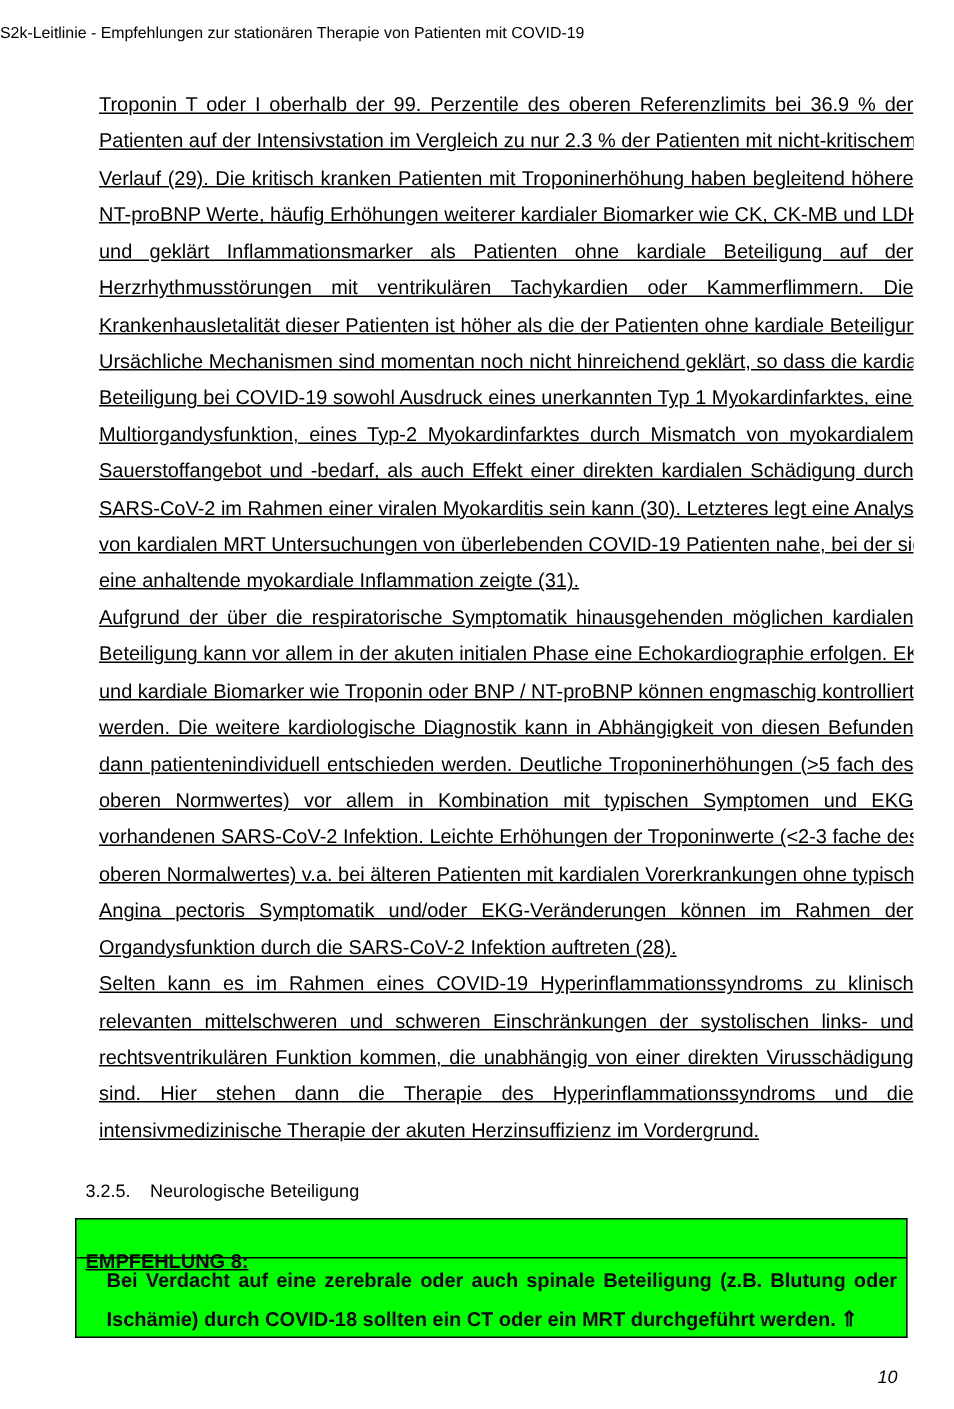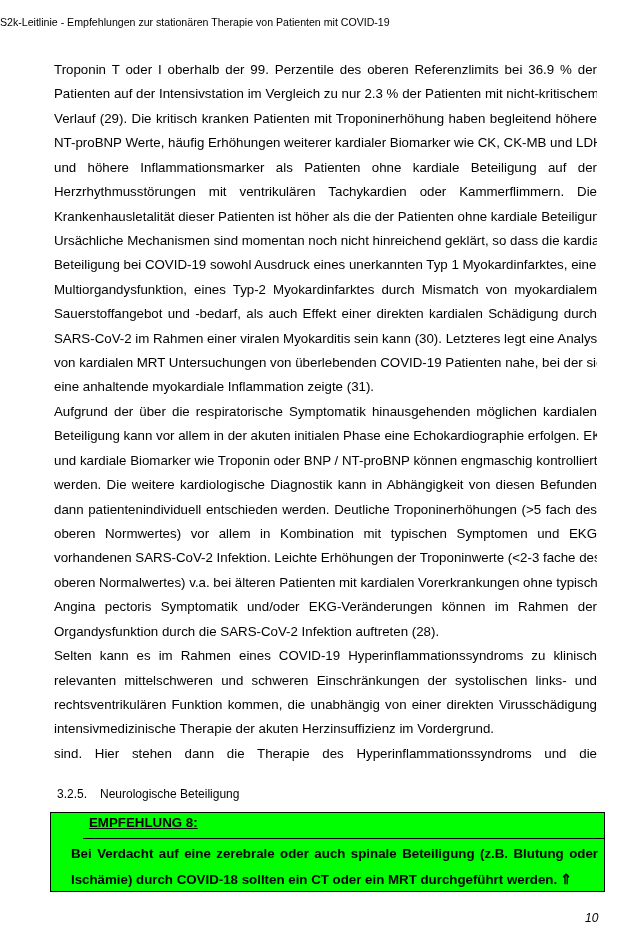--- a/index.html
+++ b/index.html
@@ -1,47 +1,47 @@
 <!DOCTYPE html>
 <html><head>
 <meta charset="utf-8">
 <style>
   html, body { margin: 0; padding: 0; background: #ffffff; }
   body { width: 636px; height: 939px; position: relative; overflow: hidden;
          font-family: "Liberation Sans", sans-serif; color: #000; }
   .running-header { position: absolute; top: 16px; left: 0; width: 636px; text-align: left;
                     font-size: 10.6px; color: #000; }
-  .body-text { position: absolute; top: 58px; left: 54px; width: 543px; }
+  .body-text { position: absolute; top: 58px; left: 66px; width: 543px; text-decoration: underline; }
   .line { font-size: 13.3px; line-height: 24.43px; height: 24.43px; white-space: nowrap;
           text-align: justify; text-align-last: justify; overflow: hidden; }
   .line.last { text-align-last: left; }
   .section-heading { position: absolute; top: 787px; left: 57px; font-size: 12px; font-weight: normal; }
   .section-heading .num { display: inline-block; width: 43px; }
   .rec-box { position: absolute; top: 812px; left: 50px; width: 555px; height: 80px;
              background: #00ff00; border: 1.5px solid #000; box-sizing: border-box; }
   .rec-title { height: 26px; border-bottom: 1px solid #000; box-sizing: border-box;
-               padding: 0 0 0 6px; font-size: 13.3px; font-weight: bold; text-decoration: underline; line-height: 20px; margin-left: 32px; }
+               padding: 18px 0 0 6px; font-size: 13.3px; font-weight: bold; text-decoration: underline; line-height: 20px; }
   .rec-body { padding: 2px 6px 0 20px; }
   .rec-line { font-size: 13.3px; font-weight: bold; line-height: 25.5px; height: 25.5px; white-space: nowrap;
               text-align: justify; text-align-last: justify; overflow: hidden; }
   .rec-line.last { text-align-last: left; }
   .arrow-icon { font-weight: bold; font-size: 14px; margin-left: 3px; }
   .page-number { position: absolute; top: 911px; left: 585px; font-size: 12px; font-style: italic; }
 </style>
 </head>
 <body>
 
 <div class="running-header">S2k-Leitlinie - Empfehlungen zur stationären Therapie von Patienten mit COVID-19</div>
 
 <div class="body-text" id="body-text">
     <div class="line">Troponin T oder I oberhalb der 99. Perzentile des oberen Referenzlimits bei 36.9 % der</div>
     <div class="line">Patienten auf der Intensivstation im Vergleich zu nur 2.3 % der Patienten mit nicht-kritischem</div>
     <div class="line">Verlauf (29). Die kritisch kranken Patienten mit Troponinerhöhung haben begleitend höhere</div>
     <div class="line">NT-proBNP Werte, häufig Erhöhungen weiterer kardialer Biomarker wie CK, CK-MB und LDH</div>
-    <div class="line">und höhere Inflammationsmarker als Patienten ohne kardiale Beteiligung auf der</div>
+    <div class="line">und geklärt Inflammationsmarker als Patienten ohne kardiale Beteiligung auf der</div>
     <div class="line">Herzrhythmusstörungen mit ventrikulären Tachykardien oder Kammerflimmern. Die</div>
     <div class="line">Krankenhausletalität dieser Patienten ist höher als die der Patienten ohne kardiale Beteiligung.</div>
     <div class="line">Ursächliche Mechanismen sind momentan noch nicht hinreichend geklärt, so dass die kardiale</div>
     <div class="line">Beteiligung bei COVID-19 sowohl Ausdruck eines unerkannten Typ 1 Myokardinfarktes, einer</div>
     <div class="line">Multiorgandysfunktion, eines Typ-2 Myokardinfarktes durch Mismatch von myokardialem</div>
     <div class="line">Sauerstoffangebot und -bedarf, als auch Effekt einer direkten kardialen Schädigung durch</div>
     <div class="line">SARS-CoV-2 im Rahmen einer viralen Myokarditis sein kann (30). Letzteres legt eine Analyse</div>
     <div class="line">von kardialen MRT Untersuchungen von überlebenden COVID-19 Patienten nahe, bei der sich</div>
     <div class="line last">eine anhaltende myokardiale Inflammation zeigte (31).</div>
     <div class="line">Aufgrund der über die respiratorische Symptomatik hinausgehenden möglichen kardialen</div>
@@ -50,22 +50,22 @@
     <div class="line">werden. Die weitere kardiologische Diagnostik kann in Abhängigkeit von diesen Befunden</div>
     <div class="line">dann patientenindividuell entschieden werden. Deutliche Troponinerhöhungen (&gt;5 fach des</div>
     <div class="line">oberen Normwertes) vor allem in Kombination mit typischen Symptomen und EKG</div>
     <div class="line">vorhandenen SARS-CoV-2 Infektion. Leichte Erhöhungen der Troponinwerte (&lt;2-3 fache des</div>
     <div class="line">oberen Normalwertes) v.a. bei älteren Patienten mit kardialen Vorerkrankungen ohne typische</div>
     <div class="line">Angina pectoris Symptomatik und/oder EKG-Veränderungen können im Rahmen der</div>
     <div class="line last">Organdysfunktion durch die SARS-CoV-2 Infektion auftreten (28).</div>
     <div class="line">Selten kann es im Rahmen eines COVID-19 Hyperinflammationssyndroms zu klinisch</div>
     <div class="line">relevanten mittelschweren und schweren Einschränkungen der systolischen links- und</div>
     <div class="line">rechtsventrikulären Funktion kommen, die unabhängig von einer direkten Virusschädigung</div>
+    <div class="line">sind. Hier stehen dann die Therapie des Hyperinflammationssyndroms und die</div>
     <div class="line last">intensivmedizinische Therapie der akuten Herzinsuffizienz im Vordergrund.</div>
-    <div class="line">sind. Hier stehen dann die Therapie des Hyperinflammationssyndroms und die</div>
   </div>
 
 <div class="section-heading">
   <span class="num">3.2.5.</span><span>Neurologische Beteiligung</span>
 </div>
 
 <div class="rec-box" style="background: rgb(0, 255, 0);">
   <div class="rec-title">EMPFEHLUNG 8:</div>
   <div class="rec-body">
     <div class="rec-line">Bei Verdacht auf eine zerebrale oder auch spinale Beteiligung (z.B. Blutung oder</div>

